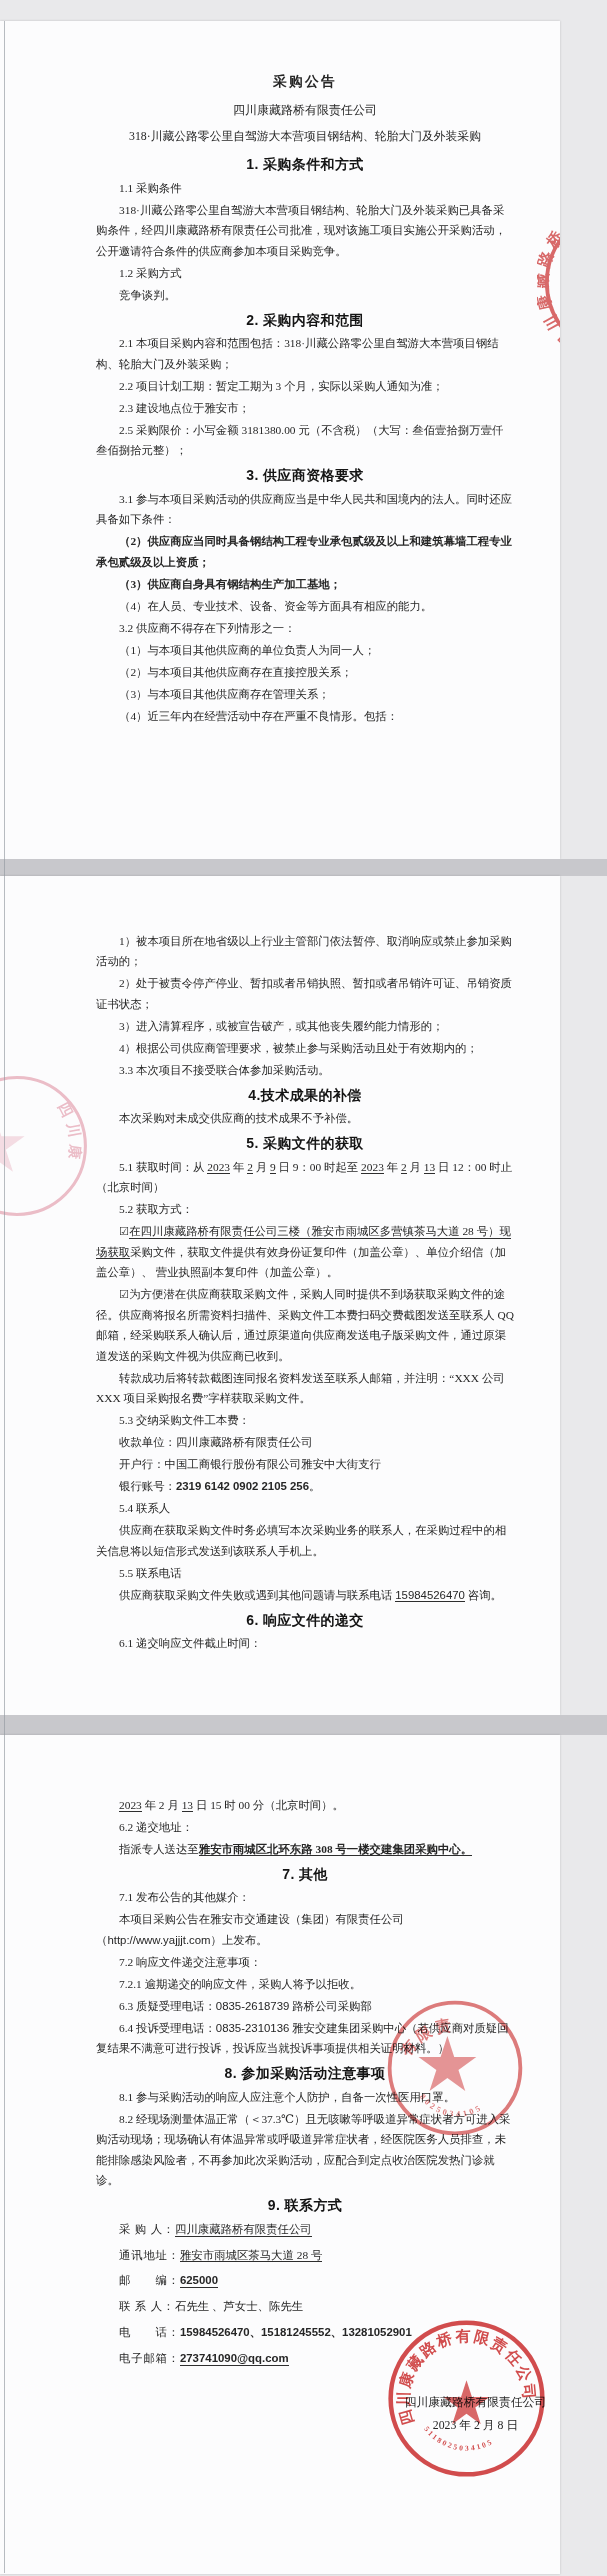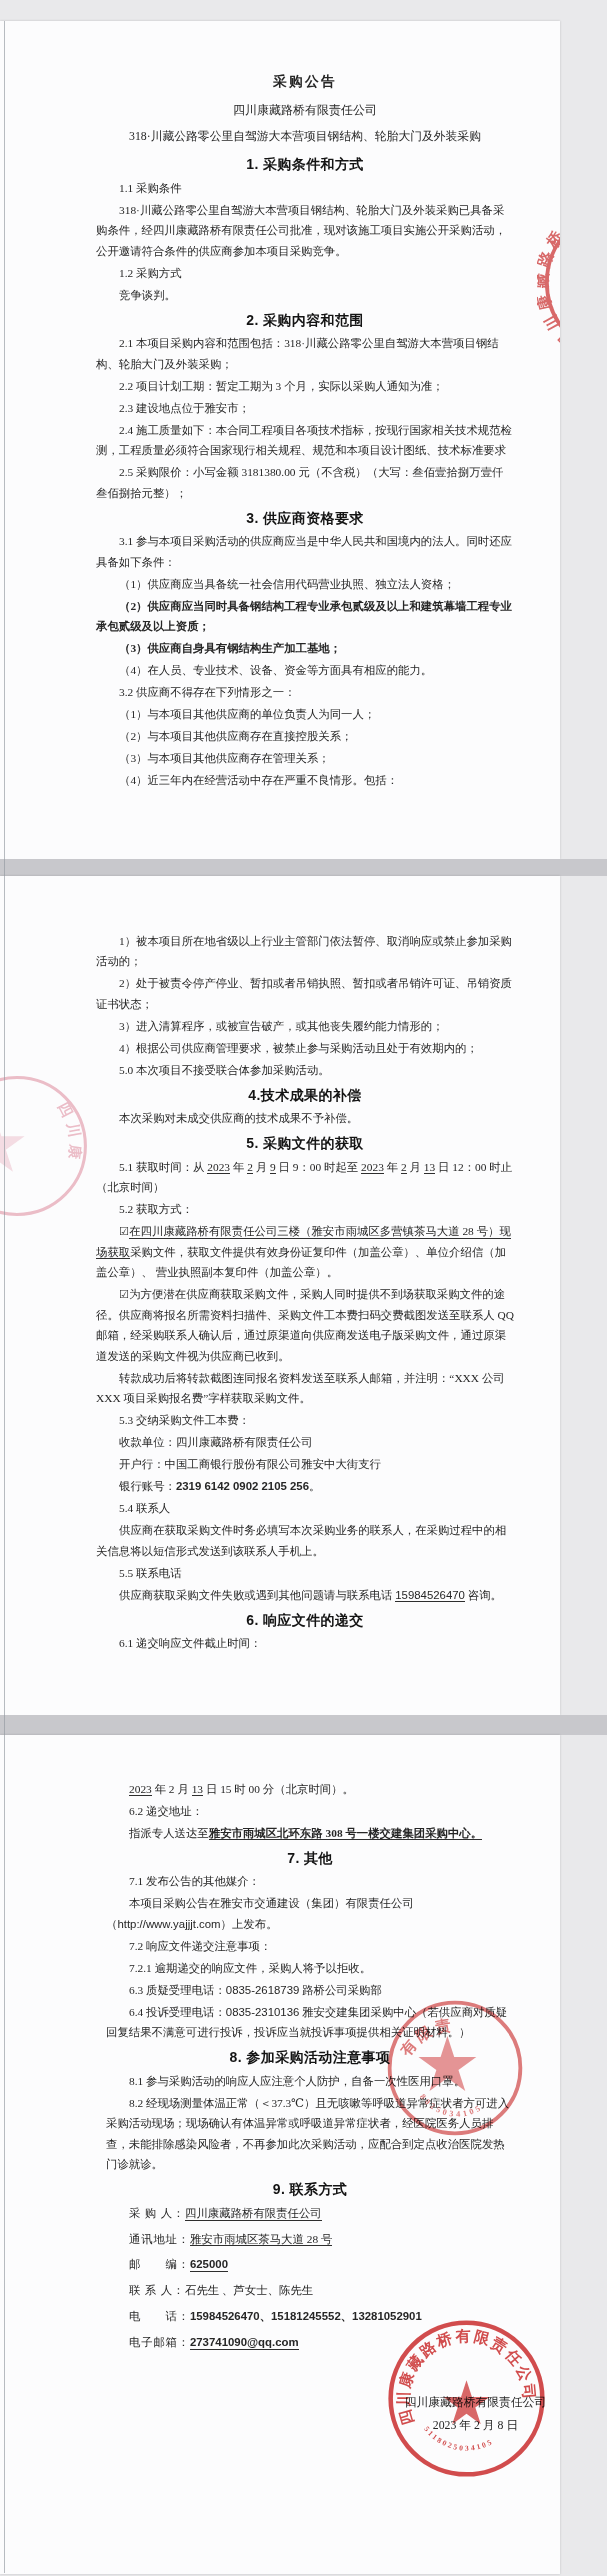--- a/index.html
+++ b/index.html
@@ -15,21 +15,21 @@
   }
   #page1{top:21px;height:838px;}
   #page2{top:876px;height:839px;}
   #page3{top:1735px;height:839px;}
   .gap{position:absolute;left:0;width:607px;background:#c8c8cc;}
   #gap1{top:859px;height:16.7px;}
   #gap2{top:1715px;height:20px;}
   .edge-line{position:absolute;left:3.8px;top:21px;height:2552px;width:1.5px;background:#9298a0;opacity:.65;z-index:6;}
   .content{padding:49px 46px 0 96px;font-size:11.4px;line-height:20.5px;}
   #page2 .content{padding-top:53px;}
-  #page3 .content{padding-top:42px;margin-left:10px;}
+  #page3 .content{padding-top:58px;}
   .content p{margin:1.5px 0;}
   .center{text-align:center;text-indent:0 !important;}
   .title{font-size:13.7px;font-weight:700;letter-spacing:2.3px;margin-bottom:7.6px !important;}
   .company-line{font-size:12px;margin-bottom:6px !important;}
   .subtitle{font-size:11.8px;font-weight:400;margin-bottom:7.6px !important;}
   .h{
     font-family:"Liberation Sans","DejaVu Sans",sans-serif;
     font-size:14px;font-weight:700;color:#141414;
     letter-spacing:0.4px;margin:4.6px 0 3px !important;text-align:center;
   }
@@ -59,26 +59,24 @@
     <p class="h">1. 采购条件和方式</p>
     <p class="ind">1.1 采购条件</p>
     <p class="ind">318·川藏公路零公里自驾游大本营项目钢结构、轮胎大门及外装采购已具备采购条件，经四川康藏路桥有限责任公司批准，现对该施工项目实施公开采购活动，公开邀请符合条件的供应商参加本项目采购竞争。</p>
     <p class="ind">1.2 采购方式</p>
     <p class="ind">竞争谈判。</p>
 
     <p class="h">2. 采购内容和范围</p>
     <p class="ind">2.1 本项目采购内容和范围包括：318·川藏公路零公里自驾游大本营项目钢结构、轮胎大门及外装采购；</p>
     <p class="ind">2.2 项目计划工期：暂定工期为 3 个月，实际以采购人通知为准；</p>
     <p class="ind">2.3 建设地点位于雅安市；</p>
-    <p class="ind">2.4 施工质量如下：本合同工程项目各项技术指标，按现行国家相关技术规范检测，工程质量必须符合国家现行相关规程、规范和本项目设计图纸、技术标准要求</p>
     <p class="ind">2.5 采购限价：小写金额 3181380.00 元（不含税）（大写：叁佰壹拾捌万壹仟叁佰捌拾元整）；</p>
 
     <p class="h">3. 供应商资格要求</p>
     <p class="ind">3.1 参与本项目采购活动的供应商应当是中华人民共和国境内的法人。同时还应具备如下条件：</p>
-    <p class="ind">（1）供应商应当具备统一社会信用代码营业执照、独立法人资格；</p>
     <p class="ind b">（2）供应商应当同时具备钢结构工程专业承包贰级及以上和建筑幕墙工程专业承包贰级及以上资质；</p>
     <p class="ind b">（3）供应商自身具有钢结构生产加工基地；</p>
     <p class="ind">（4）在人员、专业技术、设备、资金等方面具有相应的能力。</p>
     <p class="ind">3.2 供应商不得存在下列情形之一：</p>
     <p class="ind">（1）与本项目其他供应商的单位负责人为同一人；</p>
     <p class="ind">（2）与本项目其他供应商存在直接控股关系；</p>
     <p class="ind">（3）与本项目其他供应商存在管理关系；</p>
     <p class="ind">（4）近三年内在经营活动中存在严重不良情形。包括：</p>
   </div>
 
@@ -95,21 +93,21 @@
 </section>
 
 <div class="gap" id="gap1"></div>
 
 <section class="page" id="page2">
   <div class="content">
     <p class="ind">1）被本项目所在地省级以上行业主管部门依法暂停、取消响应或禁止参加采购活动的；</p>
     <p class="ind">2）处于被责令停产停业、暂扣或者吊销执照、暂扣或者吊销许可证、吊销资质证书状态；</p>
     <p class="ind">3）进入清算程序，或被宣告破产，或其他丧失履约能力情形的；</p>
     <p class="ind">4）根据公司供应商管理要求，被禁止参与采购活动且处于有效期内的；</p>
-    <p class="ind">5.0 本次项目不接受联合体参加采购活动。</p>
+    <p class="ind">3.3 本次项目不接受联合体参加采购活动。</p>
 
     <p class="h">4.技术成果的补偿</p>
     <p class="ind">本次采购对未成交供应商的技术成果不予补偿。</p>
 
     <p class="h">5. 采购文件的获取</p>
     <p class="ind">
       <span>5.1 获取时间：从 </span><span class="u">2023</span><span> 年 </span><span class="u">2</span><span> 月 </span><span class="u">9</span><span> 日 9：00 时起至 </span><span class="u">2023</span><span> 年 </span><span class="u">2</span><span> 月 </span><span class="u">13</span><span> 日 12：00 时止（北京时间）</span>
     </p>
     <p class="ind">5.2 获取方式：</p>
     <p class="ind">

